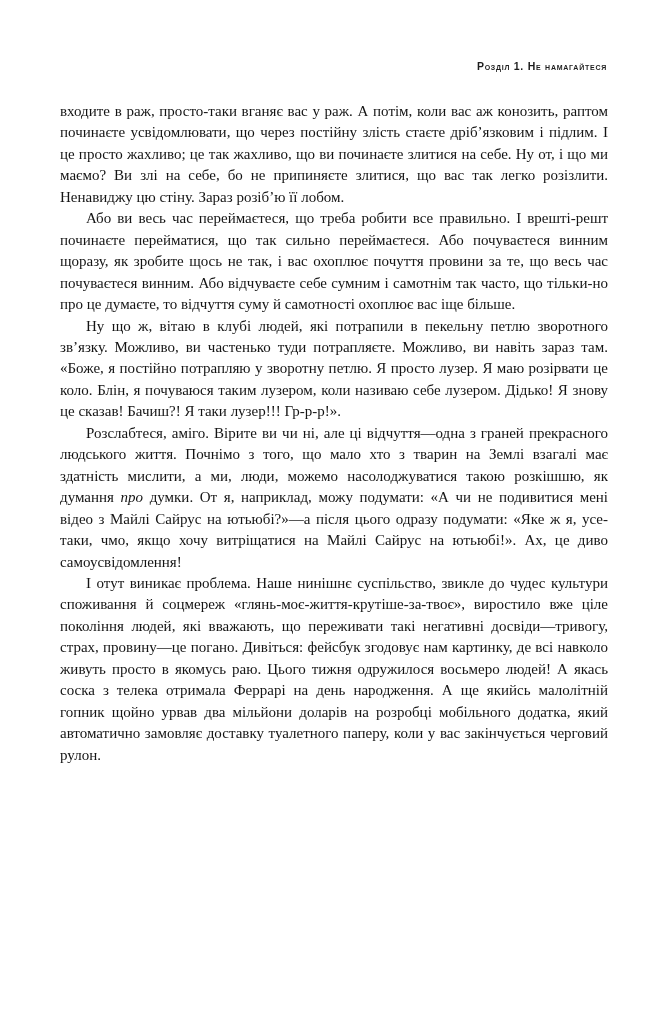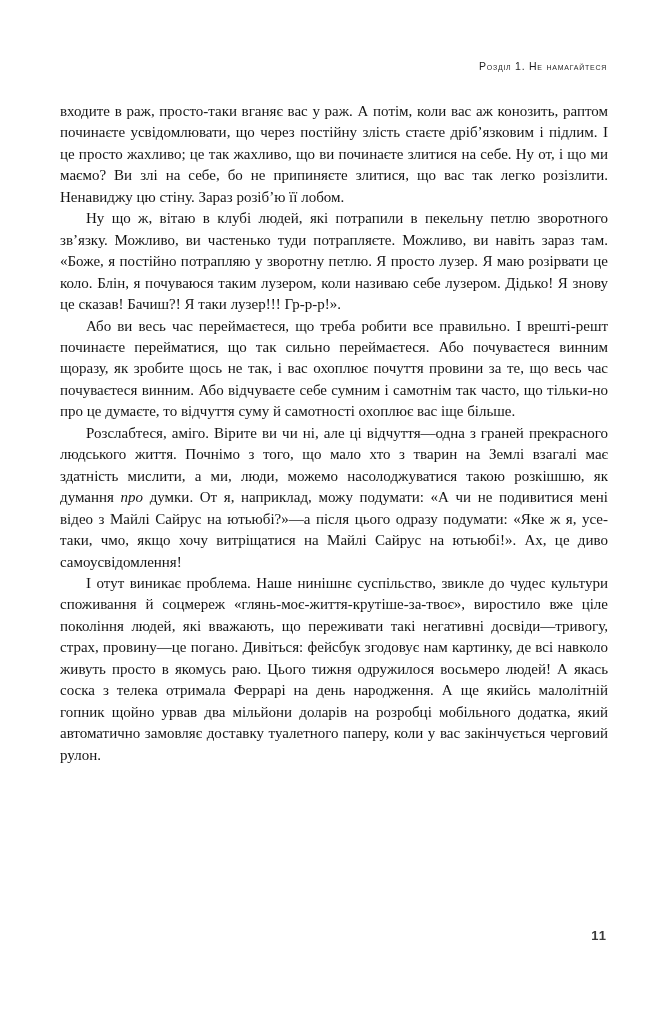--- a/index.html
+++ b/index.html
@@ -23,20 +23,21 @@
     right: 60px;
     top: 60px;
     height: 18px;
     text-align: right;
     font-family: "Liberation Sans", sans-serif;
     font-size: 10.5px;
     font-variant: small-caps;
     letter-spacing: 0.75px;
     color: #1d1d1d;
     white-space: nowrap;
+    font-weight: bold;
   }
 
   
   .text-column {
     position: absolute;
     left: 60px;
     top: 101px;
     width: 548px;
     font-family: "Liberation Serif", "DejaVu Serif", serif;
     font-size: 15px;
@@ -76,21 +77,20 @@
 </style>
 </head>
 <body>
 
 <div class="page">
 
   <div class="running-head">Розділ 1. Не намагайтеся</div>
 
   <div class="text-column">
       <p class="no-indent">входите в раж, просто-таки вганяє вас у раж. А потім, коли вас аж конозить, раптом починаєте усвідомлювати, що через постійну злість стаєте дріб’язковим і підлим. І це просто жахливо; це так жахливо, що ви починаєте злитися на себе. Ну от, і що ми маємо? Ви злі на себе, бо не припиняєте злитися, що вас так легко розізлити. Ненавиджу цю стіну. Зараз розіб’ю її лобом.</p>
+      <p>Або ви весь час переймаєтеся, що треба робити все правильно. І врешті-решт починаєте перейматися, що так сильно переймаєтеся. Або почуваєтеся винним щоразу, як зробите щось не так, і вас охоплює почуття провини за те, що весь час почуваєтеся винним. Або відчуваєте себе сумним і самотнім так часто, що тільки-но про це думаєте, то відчуття суму й самотності охоплює вас іще більше.</p>
       <p>Ну що ж, вітаю в клубі людей, які потрапили в пекельну петлю зворотного зв’язку. Можливо, ви частенько туди потрапляєте. Можливо, ви навіть зараз там. «Боже, я постійно потрапляю у зворотну петлю. Я просто лузер. Я маю розірвати це коло. Блін, я почуваюся таким лузером, коли називаю себе лузером. Дідько! Я знову це сказав! Бачиш?! Я таки лузер!!! Гр-р-р!».</p>
-      <p>Або ви весь час переймаєтеся, що треба робити все правильно. І врешті-решт починаєте перейматися, що так сильно переймаєтеся. Або почуваєтеся винним щоразу, як зробите щось не так, і вас охоплює почуття провини за те, що весь час почуваєтеся винним. Або відчуваєте себе сумним і самотнім так часто, що тільки-но про це думаєте, то відчуття суму й самотності охоплює вас іще більше.</p>
       <p>Розслабтеся, аміго. Вірите ви чи ні, але ці відчуття—одна з граней прекрасного людського життя. Почнімо з того, що мало хто з тварин на Землі взагалі має здатність мислити, а ми, люди, можемо насолоджуватися такою розкішшю, як думання <em>про</em> думки. От я, наприклад, можу подумати: «А чи не подивитися мені відео з Майлі Сайрус на ютьюбі?»—а після цього одразу подумати: «Яке ж я, усе-таки, чмо, якщо хочу витріщатися на Майлі Сайрус на ютьюбі!». Ах, це диво самоусвідомлення!</p>
       <p>І отут виникає проблема. Наше нинішнє суспільство, звикле до чудес культури споживання й соцмереж «глянь-моє-життя-крутіше-за-твоє», виростило вже ціле покоління людей, які вважають, що переживати такі негативні досвіди—тривогу, страх, провину—це погано. Дивіться: фейсбук згодовує нам картинку, де всі навколо живуть просто в якомусь раю. Цього тижня одружилося восьмеро людей! А якась соска з телека отримала Феррарі на день народження. А ще якийсь малолітній гопник щойно урвав два мільйони доларів на розробці мобільного додатка, який автоматично замовляє доставку туалетного паперу, коли у вас закінчується черговий рулон.</p>
     </div>
 
-  <div class="folio">11</div>
 
 </div>
 
 </body></html>

